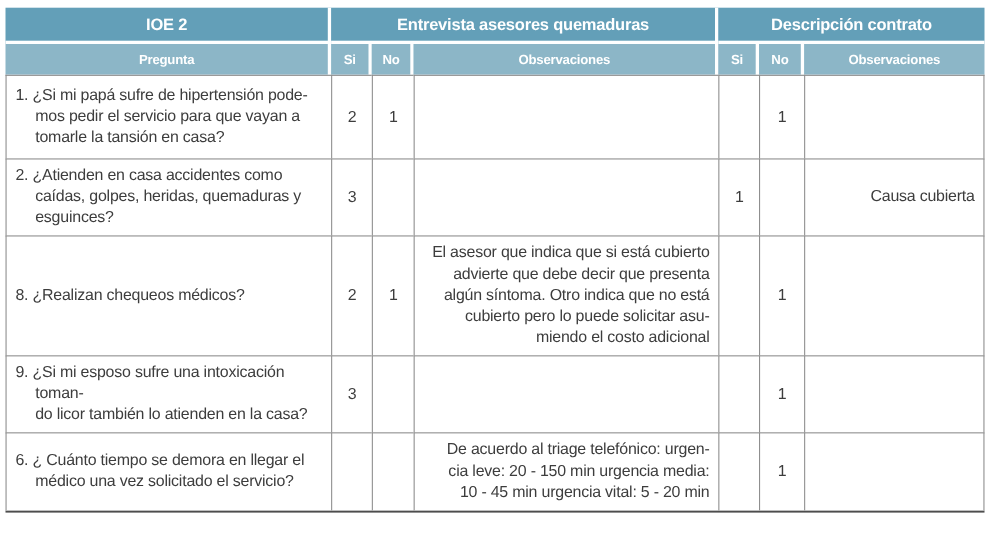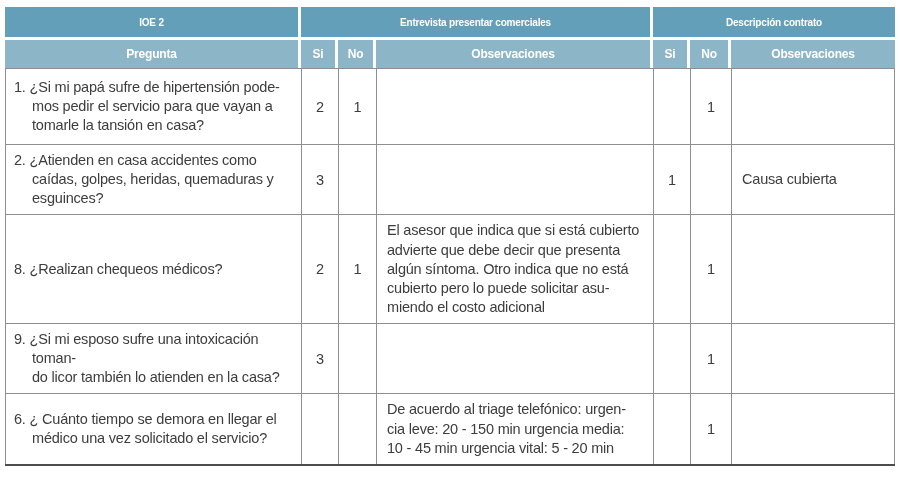--- a/index.html
+++ b/index.html
@@ -32,21 +32,21 @@
     font-weight: bold;
     text-align: center;
     vertical-align: middle;
     padding: 0 4px;
     overflow: hidden;
   }
   thead tr.top-row th {
     background: #639fb8;
     height: 30px;
     border-bottom: 3px solid #ffffff;
-    font-size: 10px;
+    font-size: 15px;
   }
   thead tr.sub-row th {
     background: #8cb6c7;
     height: 28px;
     font-size: 12px;
   }
   thead th.gap-right { border-right: 3px solid #ffffff; }
   
   tbody td {
     border-top: 1px solid #8f8f8f;
@@ -64,40 +64,41 @@
     line-height: 1.32;
   }
   td.num-cell {
     text-align: center;
     padding: 2px;
   }
   td.obs-cell {
     padding: 6px 8px 6px 10px;
     white-space: pre-line;
     line-height: 1.32;
+    text-align: right;
   }
 </style>
 </head>
 <body>
 
 <div class="page">
   <table class="survey">
     <colgroup>
       <col style="width:296px">
       <col style="width:37px">
       <col style="width:38px">
       <col style="width:277px">
       <col style="width:37px">
       <col style="width:41px">
       <col style="width:164px">
     </colgroup>
     <thead>
       <tr class="top-row">
         <th class="gap-right">IOE 2</th>
-        <th class="gap-right" colspan="3">Entrevista presentar comerciales</th>
+        <th class="gap-right" colspan="3">Entrevista asesores quemaduras</th>
         <th colspan="3">Descripción contrato</th>
       </tr>
       <tr class="sub-row">
         <th class="gap-right">Pregunta</th>
         <th class="gap-right">Si</th>
         <th class="gap-right">No</th>
         <th class="gap-right">Observaciones</th>
         <th class="gap-right">Si</th>
         <th class="gap-right">No</th>
         <th>Observaciones</th>

